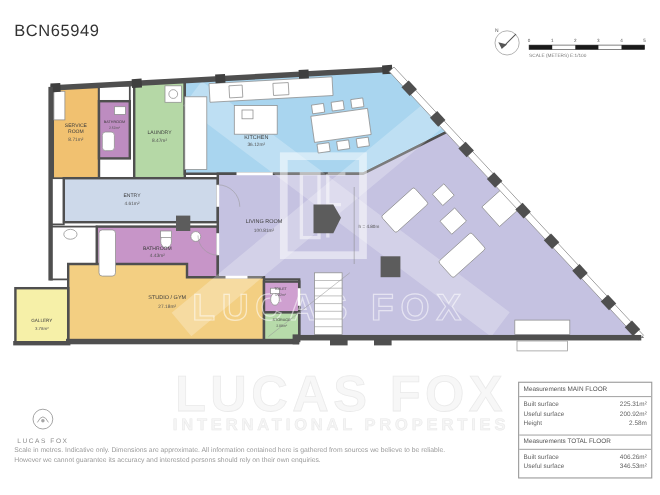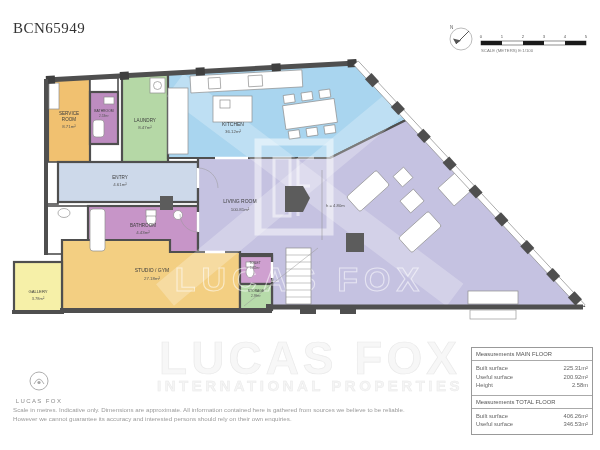--- a/index.html
+++ b/index.html
@@ -1,19 +1,19 @@
 <!DOCTYPE html>
 <html><head>
 <meta charset="utf-8">
 <style>
   html,body{margin:0;padding:0;background:#fff;}
   .canvas{position:relative;width:600px;height:450px;background:#ffffff;overflow:hidden;
           font-family:"Liberation Sans", sans-serif;}
   .plan-svg{position:absolute;left:0;top:0;}
-  .page-title{position:absolute;left:13px;top:20px;font-size:15px;color:#333;letter-spacing:.5px;font-family:Liberation Serif, serif;}
+  .page-title{position:absolute;left:13px;top:20px;font-size:15px;color:#333;letter-spacing:.5px;}
   .logo-block{position:absolute;left:10px;top:370px;width:58px;text-align:center;}
   .logo-text{margin-top:2px;font-size:6px;color:#8c8c8c;letter-spacing:1.4px;}
   .disclaimer{position:absolute;left:13px;top:406px;width:450px;font-size:6.2px;color:#9b9b9b;line-height:8.6px;}
   .meas-table{position:absolute;left:471px;top:347px;width:120px;border:1px solid #999;background:#fff;color:#666;}
   .meas-header{padding:3px 4px;border-bottom:1px solid #aaa;font-size:5.8px;color:#555;}
   .meas-rows{padding:3px 4px 5px 4px;}
   .meas-row{display:flex;justify-content:space-between;font-size:5.8px;line-height:8.6px;}
   .meas-row .val{text-align:right;}
   .meas-section.total{border-top:1px solid #aaa;}
   svg text{font-family:"Liberation Sans", sans-serif;}

